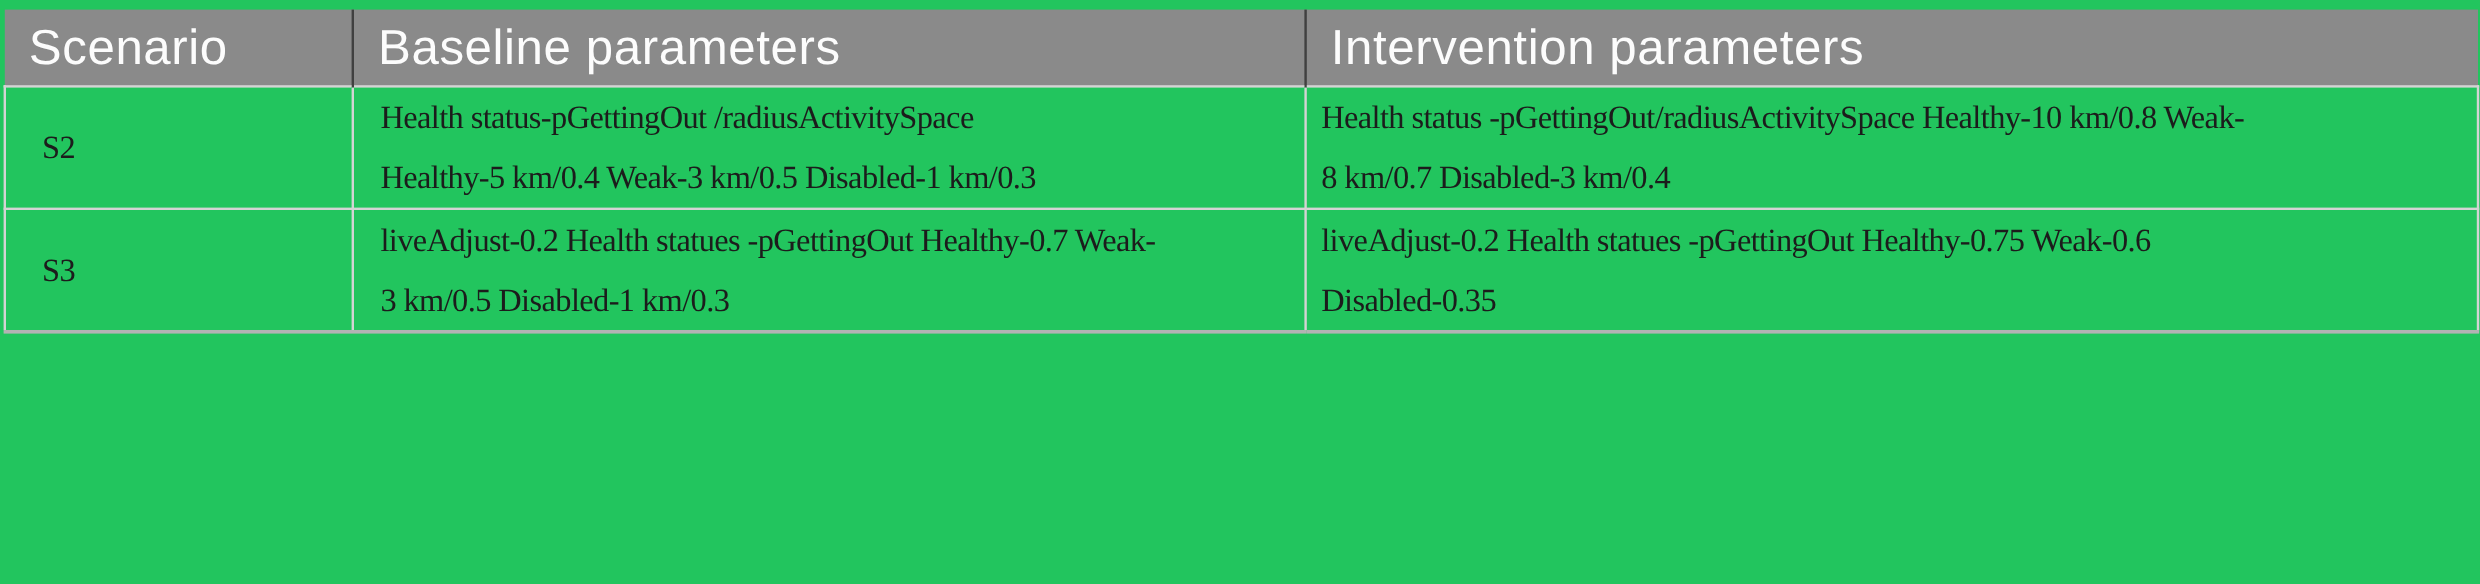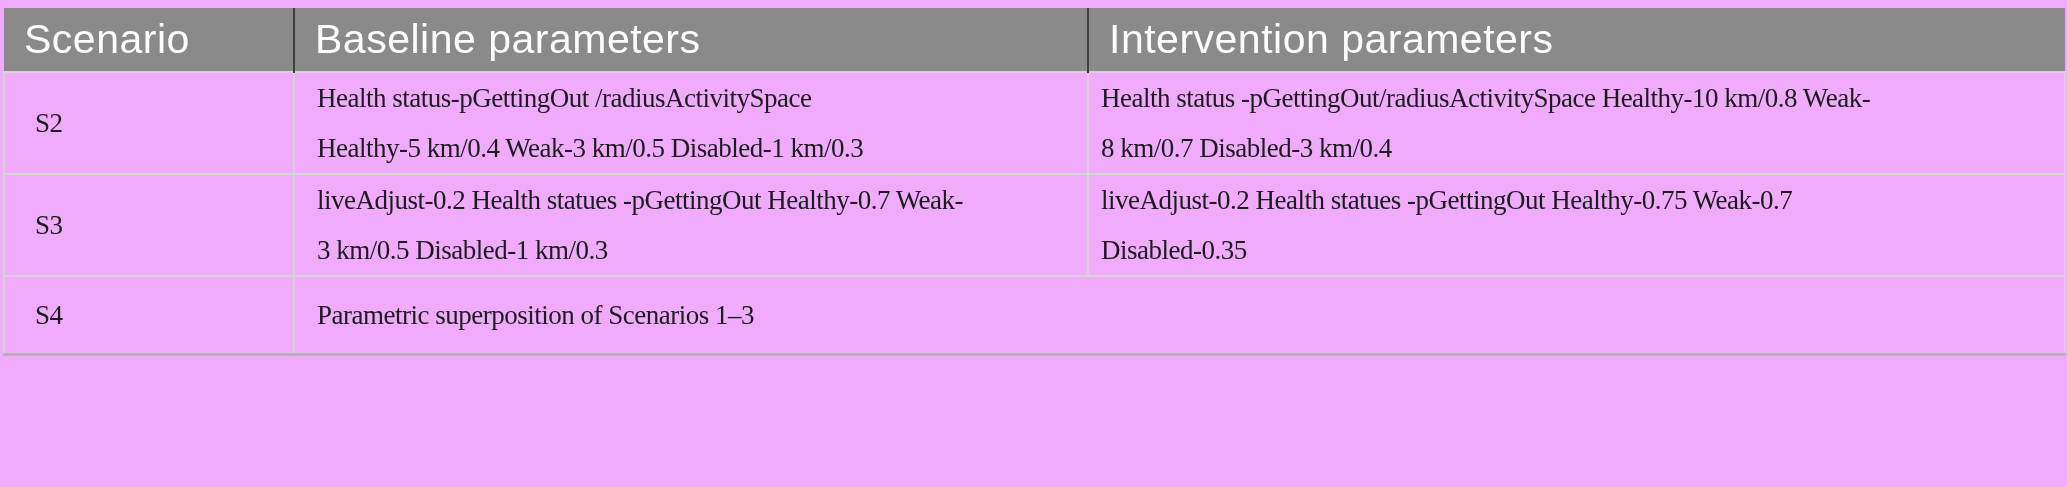--- a/index.html
+++ b/index.html
@@ -4,21 +4,21 @@
 <style>
   html, body {
     margin: 0;
     padding: 0;
     background: #ffffff;
   }
   .canvas {
     position: relative;
     width: 2067px;
     height: 487px;
-    background: #f0abfc;
+    background: #22c55e;
     overflow: hidden;
     font-family: "Liberation Serif", "DejaVu Serif", serif;
   }
   table.params-table {
     position: absolute;
     left: 3px;
     top: 8px;
     width: 2061px;
     border-collapse: collapse;
     table-layout: fixed;
@@ -81,22 +81,18 @@
         <td class="col-scenario">S2</td>
         <td class="col-baseline">Health status-pGettingOut /radiusActivitySpace
 Healthy-5 km/0.4 Weak-3 km/0.5 Disabled-1 km/0.3</td>
         <td class="col-intervention">Health status -pGettingOut/radiusActivitySpace Healthy-10 km/0.8 Weak-
 8 km/0.7 Disabled-3 km/0.4</td>
       </tr>
       <tr class="row-s3">
         <td class="col-scenario">S3</td>
         <td class="col-baseline">liveAdjust-0.2 Health statues -pGettingOut Healthy-0.7 Weak-
 3 km/0.5 Disabled-1 km/0.3</td>
-        <td class="col-intervention">liveAdjust-0.2 Health statues -pGettingOut Healthy-0.75 Weak-0.7
+        <td class="col-intervention">liveAdjust-0.2 Health statues -pGettingOut Healthy-0.75 Weak-0.6
 Disabled-0.35</td>
-      </tr>
-      <tr class="row-s4">
-        <td class="col-scenario">S4</td>
-        <td class="col-merged" colspan="2">Parametric superposition of Scenarios 1–3</td>
       </tr>
     </tbody>
   </table>
 </div>
 
 </body></html>

